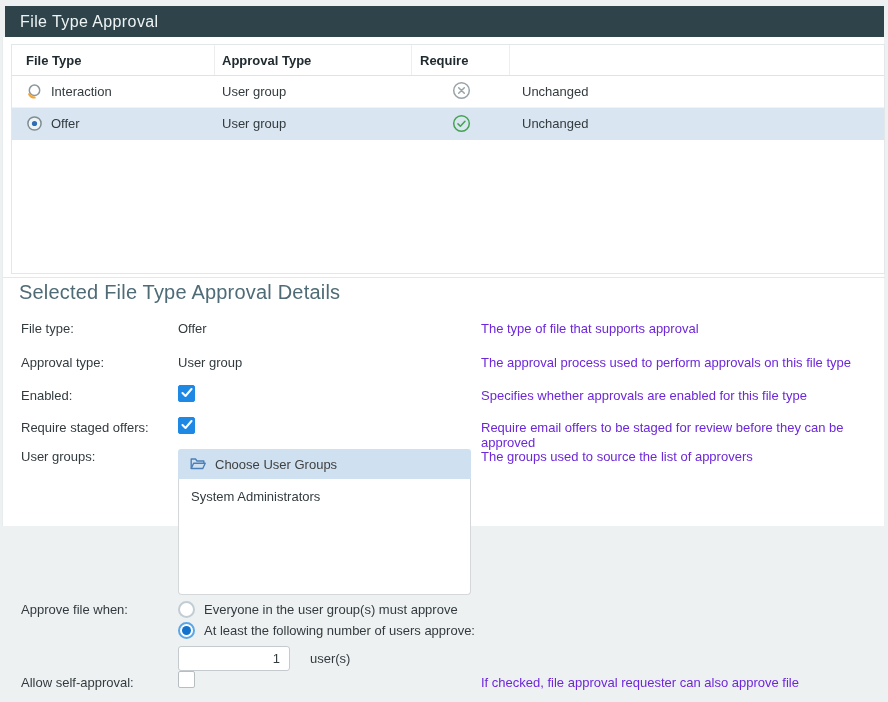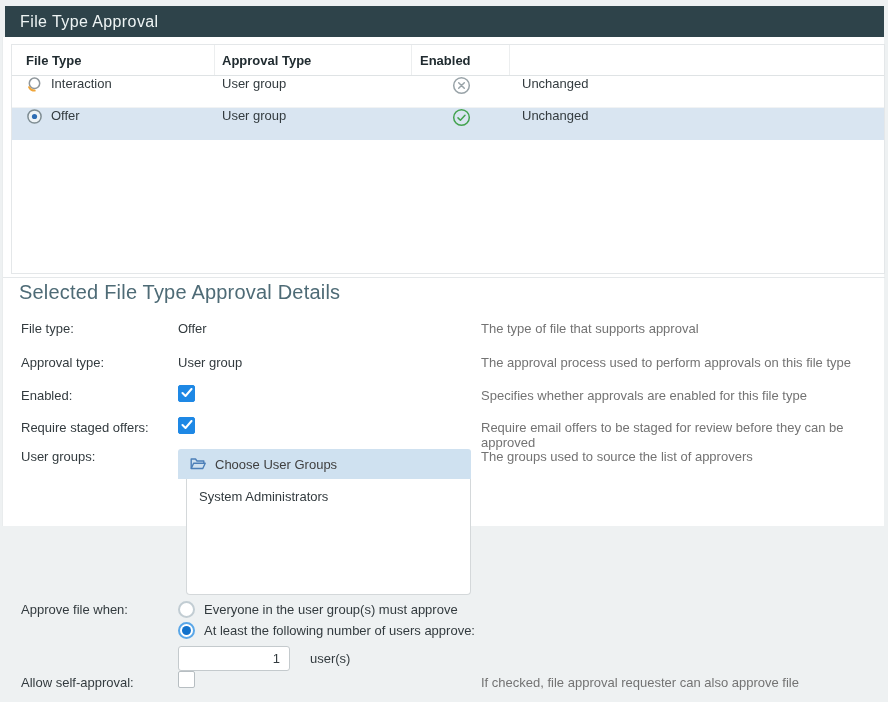--- a/index.html
+++ b/index.html
@@ -34,40 +34,40 @@
     font-weight:700; color:#202b30; border-right:1px solid #eceeef;
   }
   .th:last-child { border-right:none; }
   .c-filetype { width:203px; padding-left:14px; }
   .c-apptype  { width:197px; padding-left:7px; }
   .c-enabled  { width:98px;  padding-left:8px; }
   .c-state    { width:120px; padding-left:12px; }
   .c-rest     { flex:1; }
   .trow { display:flex; height:32px; align-items:center; border-bottom:1px solid #f1f3f4; }
   .trow.selected { background:#d9e5f1; border-bottom-color:#d9e5f1; }
-  .td { height:100%; display:flex; }
+  .td { height:100%; display:flex; align-items:center; }
   .td.c-enabled { justify-content:center; padding-left:0; }
   .rowicon { display:inline-flex; margin-right:8px; }
   .enabled-cell .icon-ok { display:none; }
   .enabled-cell.on .icon-ok { display:inline-flex; }
   
   .divider { position:absolute; left:0; top:240px; width:882px; height:1px; background:#e5e8ea; }
   
   .details-heading {
     position:absolute; left:16px; top:244px;
     font-size:20px; color:#4e6b76; letter-spacing:.2px;
   }
   .frow {
     position:absolute; left:18px; right:4px;
     display:grid; grid-template-columns:157px 303px 1fr;
     align-items:start;
   }
   .flabel { color:#333b3f; }
   .fvalue { color:#333b3f; }
-  .fdesc  { color:#737373; }
+  .fdesc  { color:#6d28d9; }
   
   .checkbox {
     width:17px; height:17px; border:1px solid #b7bec2; border-radius:2px;
     background:#fff; display:inline-flex; align-items:center; justify-content:center;
     margin-top:-2px;
   }
   .checkbox svg { display:none; }
   .checkbox.checked { background:#1e88e5; border-color:#1e88e5; }
   .checkbox.checked svg { display:block; }
   
@@ -113,21 +113,21 @@
 
   <div class="ft-table">
     <div class="thead">
       <div class="th c-filetype">
           <span>File Type</span>
         </div>
       <div class="th c-apptype">
           <span>Approval Type</span>
         </div>
       <div class="th c-enabled">
-          <span>Enabled</span>
+          <span>Require</span>
         </div>
       <div class="th c-rest">
           <span></span>
         </div>
     </div>
 
     <div class="trow">
       <div class="td c-filetype">
         <span class="rowicon">
           <svg width="17" height="17" viewBox="0 0 17 17">
@@ -229,21 +229,21 @@
     <span class="ug-box">
       <span class="ug-button">
         <span class="foldericon">
           <svg width="16" height="14" viewBox="0 0 16 14">
             <path d="M1.2 11.5 V2 h4.3 l1.5 2 h6.8 v2.2" fill="none" stroke="#4c7fb8" stroke-width="1.4" stroke-linejoin="round"></path>
             <path d="M1.2 11.5 L3.6 6.2 h11.6 L12.8 11.5 Z" fill="none" stroke="#4c7fb8" stroke-width="1.4" stroke-linejoin="round"></path>
           </svg>
         </span>
         <span>Choose User Groups</span>
       </span>
-      <span class="ug-list" style="display:block;margin-left:8px;">
+      <span class="ug-list" style="display:block;">
         <span class="ug-item" style="display:block;">System Administrators</span>
       </span>
     </span>
     <span class="fdesc">The groups used to source the list of approvers</span>
   </div>
 
   <div class="frow" style="top:562px;">
     <span class="flabel" style="padding-top:3px;">Approve file when:</span>
     <span style="grid-column:2 / span 2;">
       <span class="radio-line">

